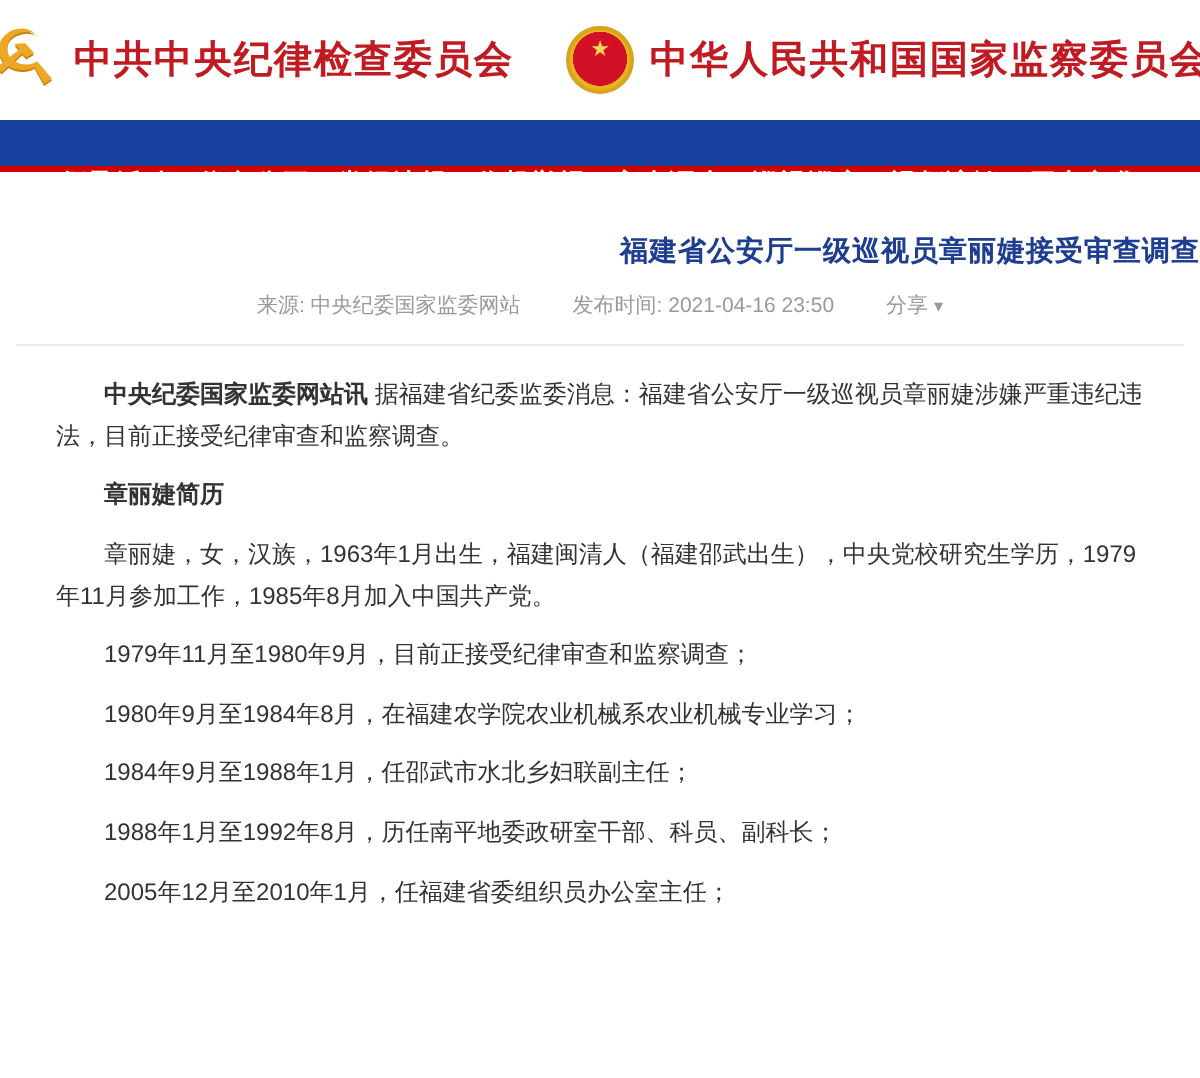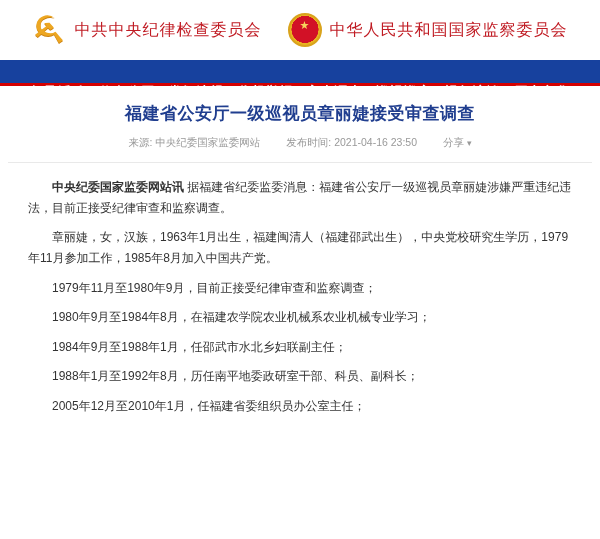--- a/index.html
+++ b/index.html
@@ -10,21 +10,21 @@
     position: relative;
   }
   
   .site-header {
     height: 60px; display: flex; align-items: center; justify-content: center;
     gap: 26px; background: #fff; padding: 0 10px;
   }
   .org { display: flex; align-items: center; gap: 8px; cursor: pointer; }
   .org-title {
     font-family: "Liberation Serif", serif;
-    font-weight: normal; font-size: 16px; color: var(--brand-red, #c01b23);
+    font-weight: bold; font-size: 19px; color: var(--brand-red, #c01b23);
     letter-spacing: 1px; white-space: nowrap;
   }
   .emblem.party {
     font-size: 38px; line-height: 38px; color: #eda722;
     text-shadow: 0 1px 0 #c97f10; transform: scaleX(-1);
     display: inline-block;
   }
   .emblem.national {
     width: 34px; height: 34px; border-radius: 50%;
     background: radial-gradient(circle at 50% 48%, #d21126 0 62%, #e9b421 63% 78%, #d21126 79% 100%);
@@ -47,22 +47,22 @@
   .breadcrumb {
     display: flex; align-items: center; gap: 6px;
     padding: 14px 0 0 12px; font-size: 12px; color: #666;
   }
   .breadcrumb a { color: #666; text-decoration: none; }
   .breadcrumb .sep { color: #888; font-size: 11px; }
   .pin-icon { width: 15px; height: 15px; display: inline-block; }
   
   .article { padding: 0; }
   .article-title {
-    margin-top: 16px; text-align: center;
-    font-size: 17px; font-weight: bold; color: var(--title-blue, #203e8f);
+    margin-top: 31px; text-align: right;
+    font-size: 14px; font-weight: bold; color: var(--title-blue, #203e8f);
     letter-spacing: 0.5px;
   }
   .meta {
     margin-top: 11px; display: flex; justify-content: center; align-items: flex-start;
     gap: 26px; font-size: 10.5px; color: var(--meta-gray, #999);
   }
   .meta .share { cursor: pointer; }
   .meta .caret { margin-left: 3px; font-size: 9px; color: #999; }
   .divider {
     border: none; border-top: 1px solid #e9e9e9; margin: 12px 8px 0 8px;
@@ -120,20 +120,21 @@
       <span class="meta-item"><span>发布时间: </span><span>2021-04-16 23:50</span></span>
       <span class="meta-item share"><span>分享</span><span class="caret">▾</span></span>
     </div>
 
     <hr class="divider">
 
     <div class="article-body">
 
         <p class="para"><strong>中央纪委国家监委网站讯</strong><span> 据福建省纪委监委消息：福建省公安厅一级巡视员章丽婕涉嫌严重违纪违法，目前正接受纪律审查和监察调查。</span></p>
 
+        <p class="para"><strong>章丽婕简历</strong></p>
 
         <p class="para"><span>章丽婕，女，汉族，1963年1月出生，福建闽清人（福建邵武出生），中央党校研究生学历，1979年11月参加工作，1985年8月加入中国共产党。</span></p>
 
         <p class="para"><span>1979年11月至1980年9月，目前正接受纪律审查和监察调查；</span></p>
 
         <p class="para"><span>1980年9月至1984年8月，在福建农学院农业机械系农业机械专业学习；</span></p>
 
         <p class="para"><span>1984年9月至1988年1月，任邵武市水北乡妇联副主任；</span></p>
 
         <p class="para"><span>1988年1月至1992年8月，历任南平地委政研室干部、科员、副科长；</span></p>

